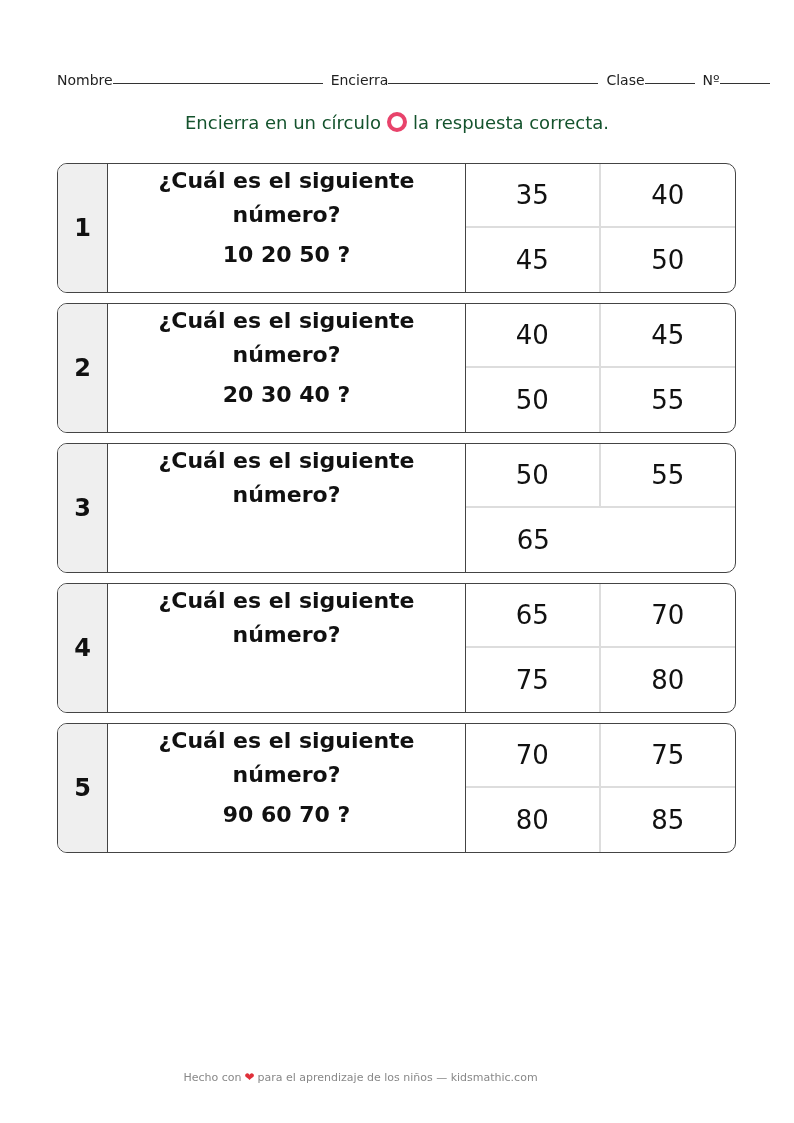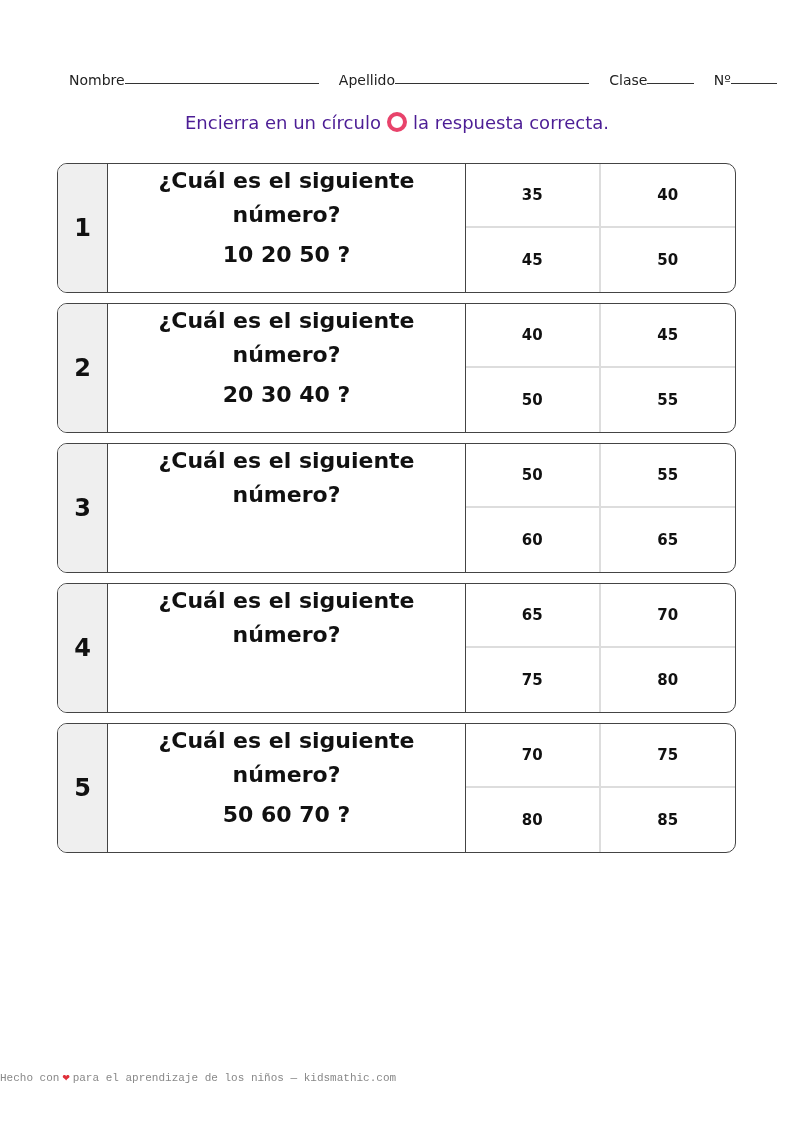--- a/index.html
+++ b/index.html
@@ -4,25 +4,25 @@
 <style>
   html, body { margin: 0; padding: 0; }
   body {
     width: 794px; height: 1123px; background: #ffffff; position: relative;
     font-family: "DejaVu Sans", sans-serif; color: #111;
   }
   .header-line {
     position: absolute; top: 68px; left: 57px; width: 720px; height: 20px;
     font-size: 14px; color: #222; display: flex; align-items: flex-end;
   }
-  .field-label { white-space: nowrap; margin-left: 12px; }
+  .field-label { white-space: nowrap; }
   .blank { border-bottom: 1px solid #333; height: 14px; margin-bottom: 4px; }
   .instruction {
     position: absolute; top: 112px; left: 0; width: 794px; text-align: center;
-    font-size: 18px; color: #4c1d95;
+    font-size: 18px; color: #14532d;
   }
   .ring {
     display: inline-block; width: 12px; height: 12px; border: 4px solid #e8436b;
     border-radius: 50%; vertical-align: -3px; margin: 0 6px;
   }
   .card {
     position: absolute; left: 57px; width: 677px; height: 128px;
     border: 1.5px solid #444; border-radius: 10px; overflow: hidden;
     display: flex; background: #fff;
   }
@@ -36,37 +36,37 @@
     align-items: center; text-align: center;
     font-size: 22px; font-weight: bold; line-height: 34px;
   }
   .q-text { width: 260px; }
   .q-seq { margin-top: 6px; }
   .opts {
     flex: 1; display: grid; grid-template-columns: 1fr 1fr; grid-template-rows: 1fr 1fr;
   }
   .opt {
     display: flex; align-items: center; justify-content: center;
-    font-size: 15px; font-weight: bold; border-color: #ddd; border-style: solid; border-width: 0;
+    font-size: 26px; font-weight: normal; border-color: #ddd; border-style: solid; border-width: 0;
   }
   .opt.c0 { border-right-width: 2px; }
   .opt.r0 { border-bottom-width: 2px; }
   .footer {
-    position: absolute; top: 1070px; left: 0; width: 721px; 
-    font-size: 11px; color: #888; font-family: Liberation Mono, monospace;
+    position: absolute; top: 1070px; left: 0; width: 721px; text-align: center;
+    font-size: 11px; color: #888;
   }
   .heart { color: #e0303a; font-size: 12px; margin: 0 3px; }
 </style>
 </head>
 <body>
 
 <div class="header-line">
   <span class="field-label">Nombre</span>
   <span class="blank" style="width:210px;margin-right:8px;"></span>
-  <span class="field-label">Apellido</span>
+  <span class="field-label">Encierra</span>
   <span class="blank" style="width:210px;margin-right:8px;"></span>
   <span class="field-label">Clase</span>
   <span class="blank" style="width:50px;margin-right:8px;"></span>
   <span class="field-label">Nº</span>
   <span class="blank" style="width:50px;"></span>
 </div>
 
 <div class="instruction">
   <span>Encierra en un círculo</span><span class="ring"></span><span>la respuesta correcta.</span>
 </div>
@@ -99,41 +99,40 @@
       </div>
     </div>
     <div class="card" style="top: 443px;">
       <div class="num-col">3</div>
       <div class="q-col">
         <div class="q-text">¿Cuál es el siguiente número?</div>
       </div>
       <div class="opts">
         <div class="opt r0 c0">50</div>
         <div class="opt r0 c1">55</div>
-        <div class="opt r1 c0">60</div>
         <div class="opt r1 c1">65</div>
       </div>
     </div>
     <div class="card" style="top: 583px;">
       <div class="num-col">4</div>
       <div class="q-col">
         <div class="q-text">¿Cuál es el siguiente número?</div>
       </div>
       <div class="opts">
         <div class="opt r0 c0">65</div>
         <div class="opt r0 c1">70</div>
         <div class="opt r1 c0">75</div>
         <div class="opt r1 c1">80</div>
       </div>
     </div>
     <div class="card" style="top: 723px;">
       <div class="num-col">5</div>
       <div class="q-col">
         <div class="q-text">¿Cuál es el siguiente número?</div>
-        <div class="q-seq">50 60 70 ?</div>
+        <div class="q-seq">90 60 70 ?</div>
       </div>
       <div class="opts">
         <div class="opt r0 c0">70</div>
         <div class="opt r0 c1">75</div>
         <div class="opt r1 c0">80</div>
         <div class="opt r1 c1">85</div>
       </div>
     </div>
   </div>
 

